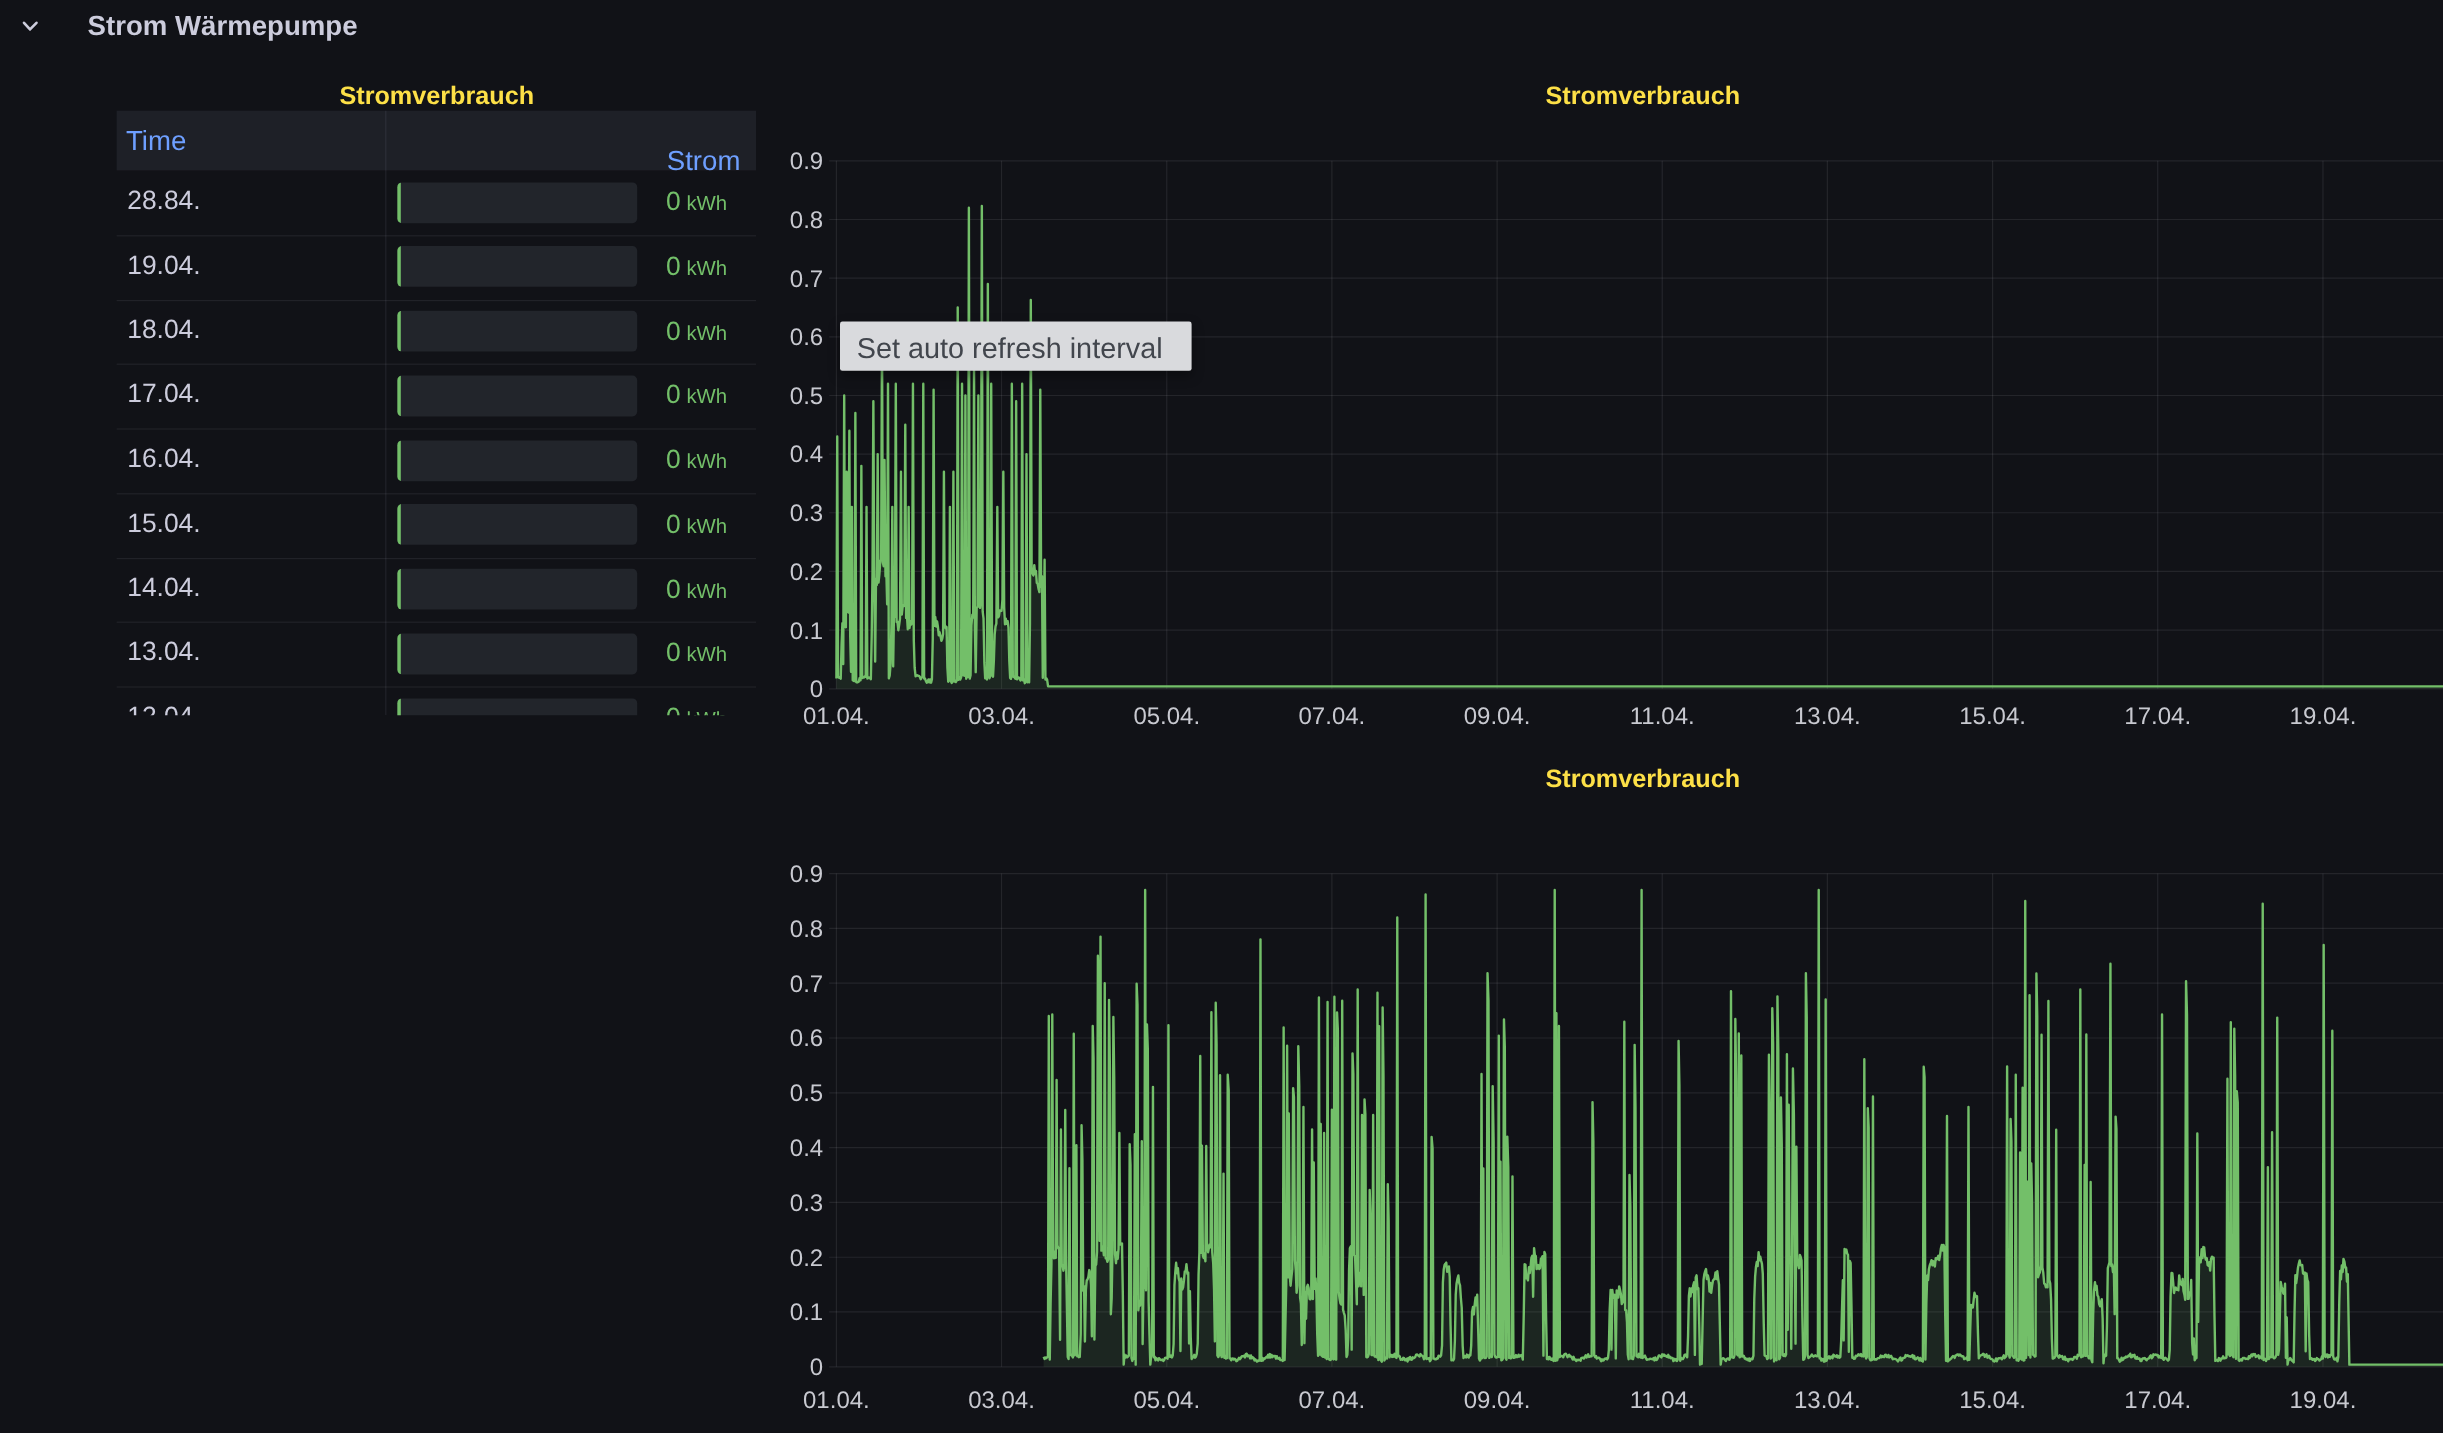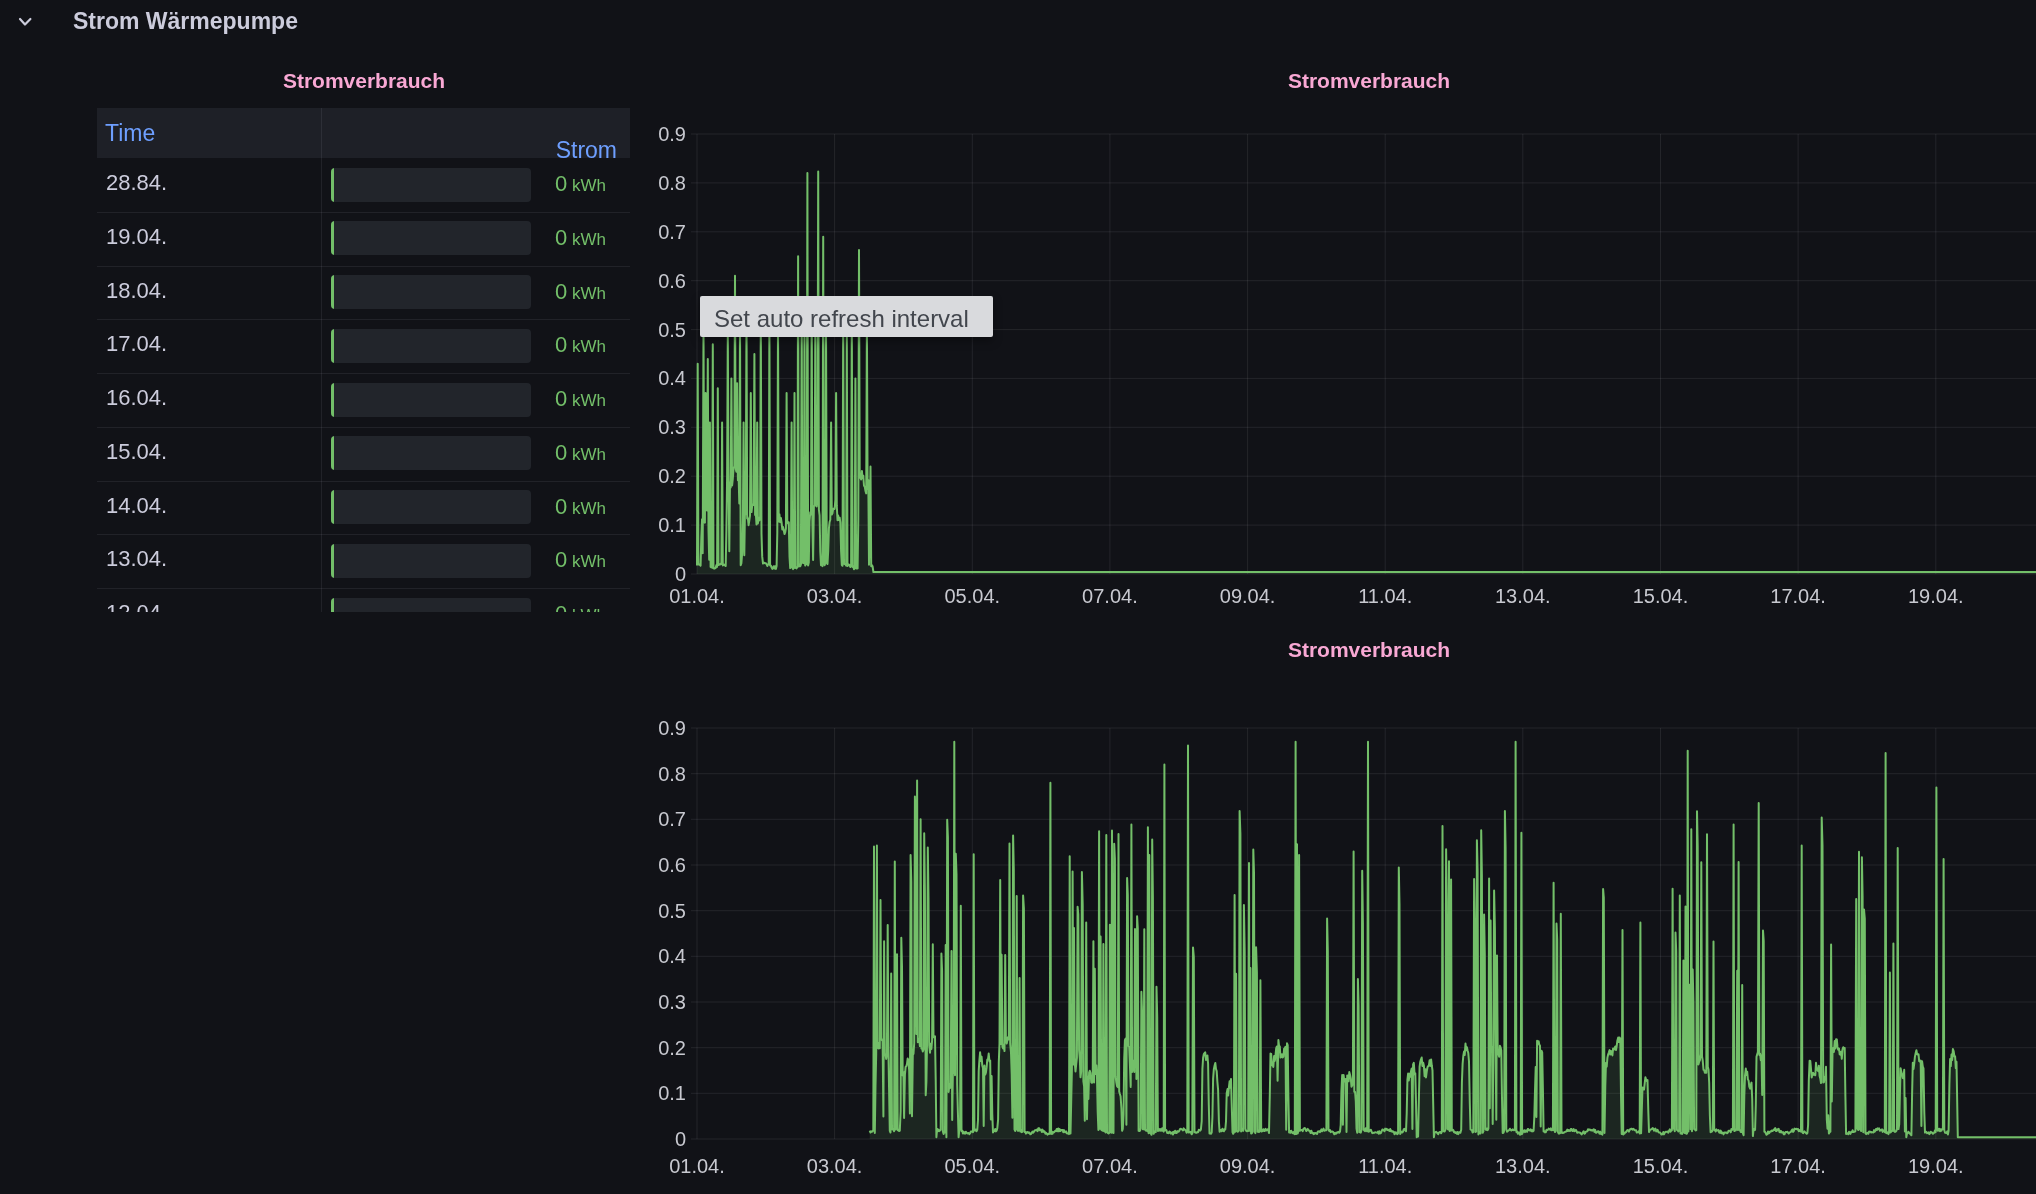--- a/index.html
+++ b/index.html
@@ -1,41 +1,41 @@
 <!DOCTYPE html>
 <html><head>
 <meta charset="utf-8">
 <style>
 * { margin:0; padding:0; box-sizing:border-box; }
 html,body { width:2036px; height:1194px; background:#111217; overflow:hidden;
   font-family:"Liberation Sans", sans-serif; }
 #page { position:relative; width:2036px; height:1194px; background:#111217; }
-.ptitle { position:absolute; color:#f9a8d4; font-size:21px; font-weight:bold;
+.ptitle { position:absolute; color:#fde047; font-size:21px; font-weight:bold;
   transform:translateX(-50%); white-space:nowrap; }
 .ax { fill:#c8c9d0; font-size:20px; font-family:"Liberation Sans", sans-serif; }
 .grid line { stroke:rgba(204,204,220,0.10); stroke-width:1; }
 
 #secthead { position:absolute; left:37px; top:9px; color:#ccccdc; font-size:23px; font-weight:bold; line-height:24px;margin-left:36px; }
 
-#tablewrap { position:absolute; left:97px; top:108px; width:533px; height:504px; overflow:hidden; }
+#tablewrap { position:absolute; left:97px; top:92px; width:533px; height:504px; overflow:hidden; }
 #thead { position:absolute; left:0; top:0; width:533px; height:50px; background:#1e2027; }
 #thead .h1 { position:absolute; left:8px; top:12px; color:#6e9fff; font-size:23px; }
 #thead .h2 { position:absolute; right:13px; top:12px; color:#6e9fff; font-size:23px;margin-top:17px; }
 .row { position:absolute; left:0; width:533px; height:53.75px; }
 .date { position:absolute; left:9px; top:12px; color:#ccccdc; font-size:22px; }
 .bar { position:absolute; left:233.5px; top:9.5px; width:200px; height:34px;
   background:#22252b; border-radius:4px; overflow:hidden; }
 .tick { position:absolute; left:0; top:0; width:3px; height:34px; background:#73bf69; }
 .val { position:absolute; right:24px; top:-1px; height:53.75px; line-height:53.75px; white-space:nowrap; }
 .v0 { color:#73bf69; font-size:22px; }
 .vu { color:#73bf69; font-size:17px; }
 .sep { position:absolute; left:0; width:533px; height:1px; background:rgba(204,204,220,0.085); }
 #vsep { position:absolute; left:224px; top:0; width:1px; height:504px; background:rgba(204,204,220,0.09); }
 
-#tooltip { position:absolute; left:700px; top:296px; width:293px; height:41px;
+#tooltip { position:absolute; left:700px; top:268px; width:293px; height:41px;
   background:#d9dadd; border-radius:2px; box-shadow:0 4px 10px rgba(0,0,0,0.35); }
 #tooltip span { position:absolute; left:14px; top:9px; color:#42464d; font-size:24px; }
 </style>
 </head>
 <body>
 <div id="page">
   <svg width="2036" height="1194" style="position:absolute;left:0;top:0">
     <g class="grid">
 <line x1="691" y1="574.0" x2="2036.0" y2="574.0"></line>
 <line x1="691" y1="525.1" x2="2036.0" y2="525.1"></line>

